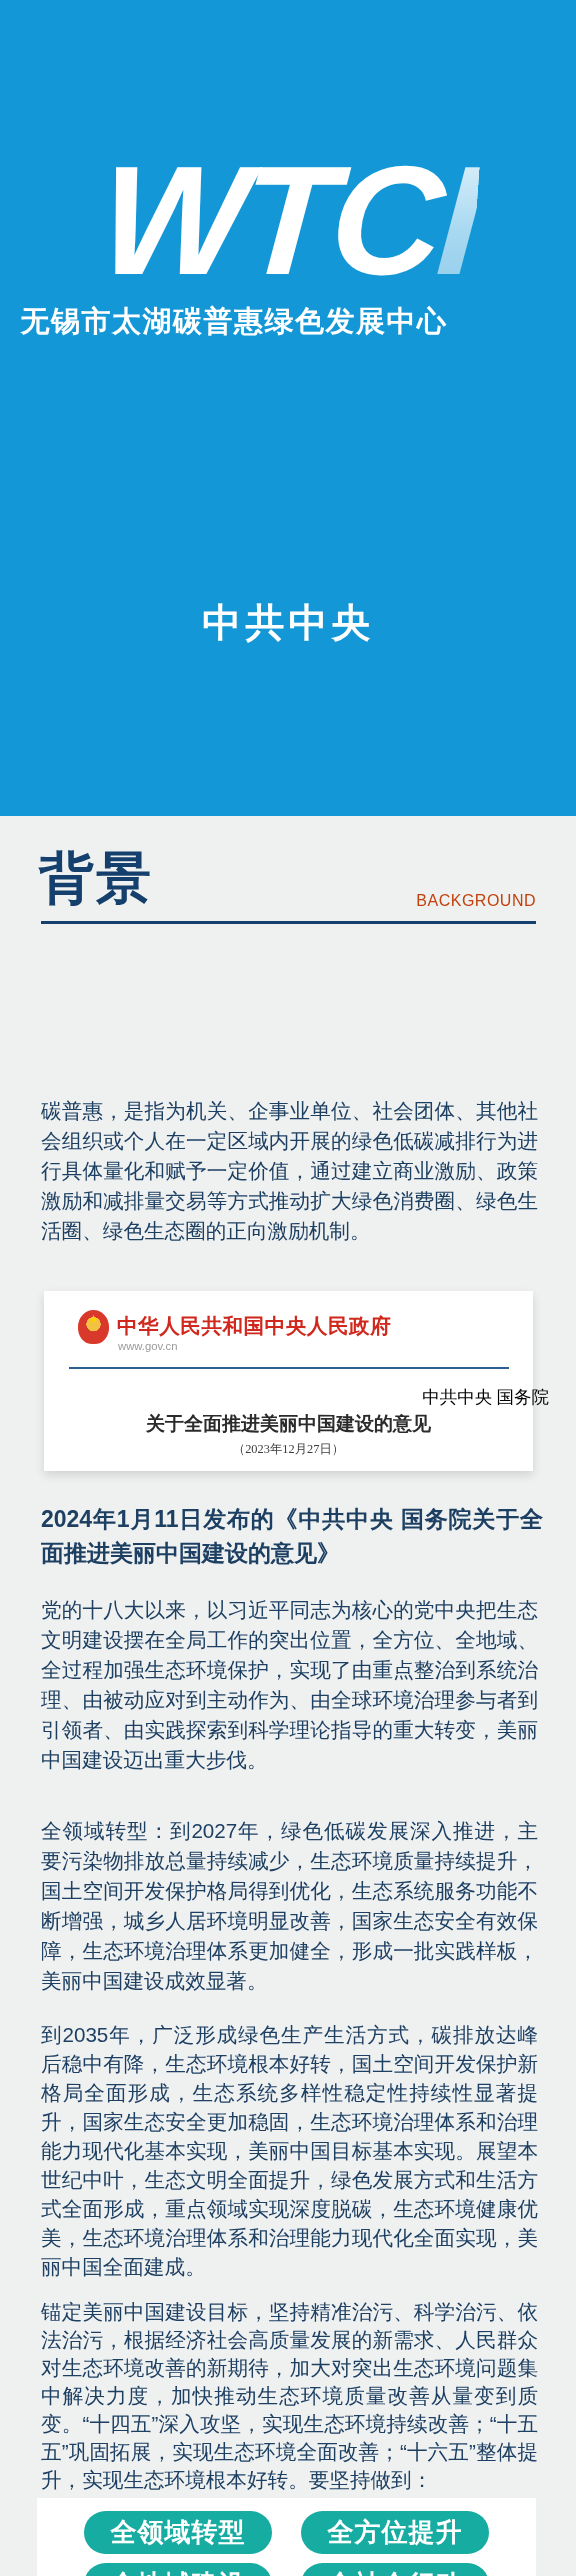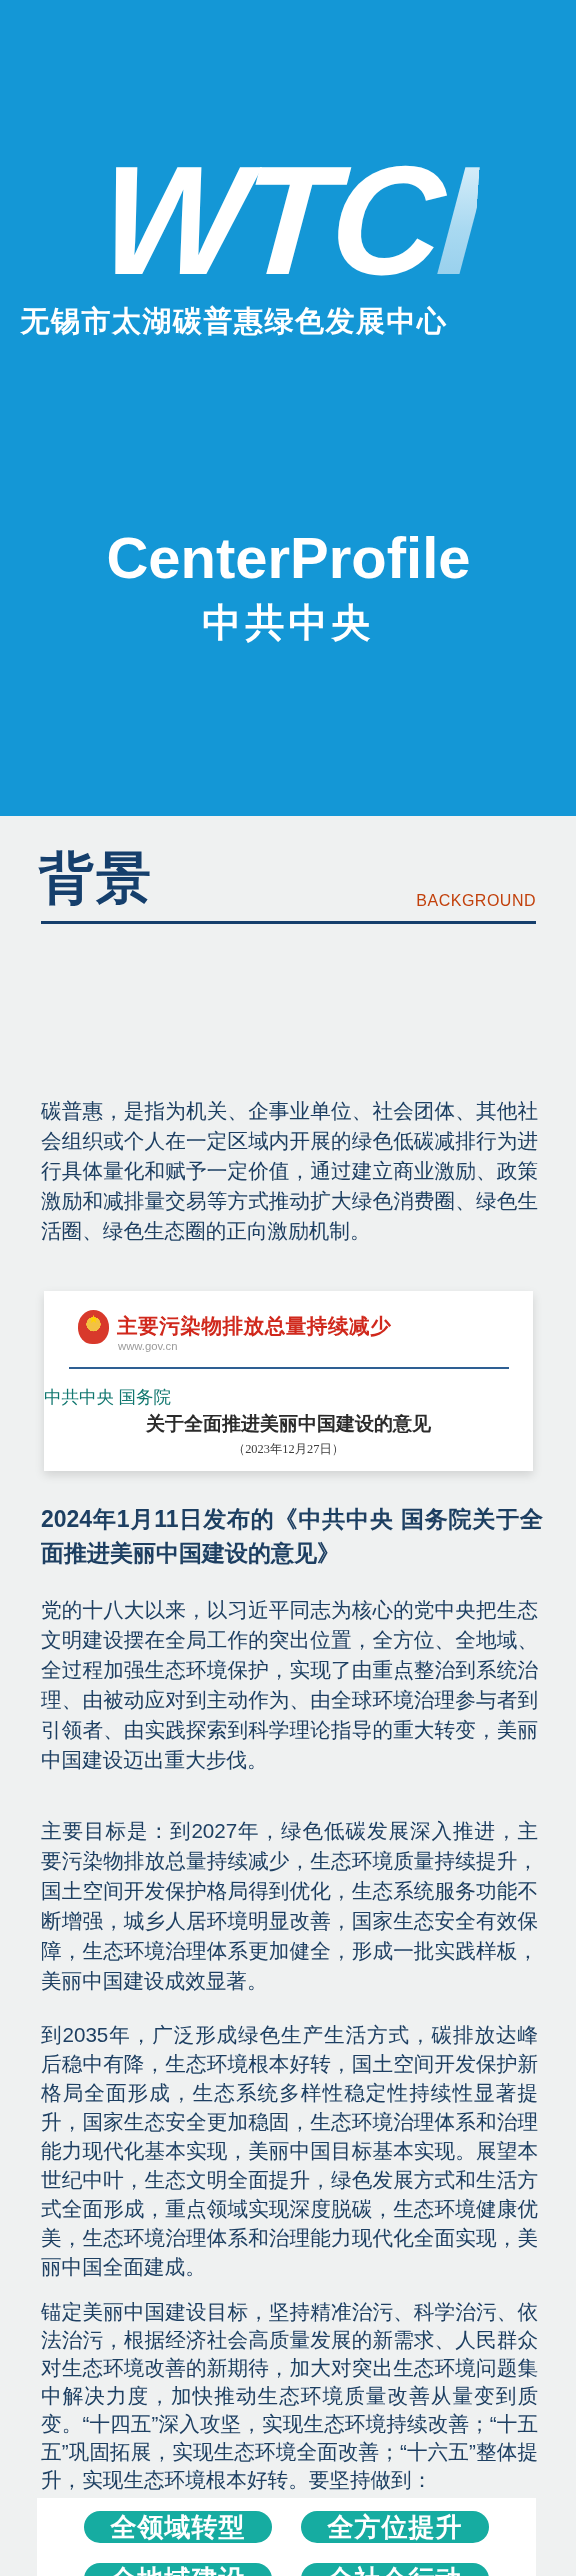--- a/index.html
+++ b/index.html
@@ -75,72 +75,71 @@
   .gov-emblem {
     position:absolute; left:34px; top:18.5px; width:31px; height:34px;
     background:radial-gradient(circle at 50% 42%, #f3c242 0 28%, #d8392b 29% 100%);
     border-radius:50% 50% 46% 46%; display:flex; align-items:flex-start; justify-content:center;
     color:#ffd200; font-size:11.3px;
   }
   .gov-emblem span { margin-top:3.1px; }
   .gov-site-name { position:absolute; left:73px; top:20.6px; font-size:20.6px; font-weight:bold; color:#d0281c; letter-spacing:0.5px; }
   .gov-site-url { position:absolute; left:74px; top:49px; font-size:11.3px; color:#9a9a9a; }
   .gov-rule { position:absolute; left:25px; top:76px; width:440px; height:1.5px; background:#2e5f93; }
-  .gov-doc-org { position:absolute; left:0; top:94px; width:100%; text-align:left; font-size:17.5px; color:#0f766e; font-family:"Liberation Serif",serif; }
+  .gov-doc-org { position:absolute; left:16px; top:94px; width:100%; text-align:right; font-size:17.5px; color:#000000; font-family:"Liberation Serif",serif; }
   .gov-doc-title { position:absolute; left:0; top:120px; width:100%; text-align:center; font-size:19px; font-weight:bold; color:#2b2b2b; font-family:"Liberation Serif",serif; }
   .gov-doc-date { position:absolute; left:0; top:150px; width:100%; text-align:center; font-size:12.4px; color:#3c3c3c; font-family:"Liberation Serif",serif; }
   
   .pills-card {
     position:absolute; left:37px; top:2498px; width:499px; height:157px; background:#ffffff;
   }
   .pill {
-    position:absolute; width:188px; height:32px; border-radius:21.6px; background:#16aca1;
+    position:absolute; width:188px; height:43px; border-radius:21.6px; background:#16aca1;
     color:#fff; font-size:26px; font-weight:bold; letter-spacing:1px;
     display:flex; align-items:center; justify-content:center;
   }
   #pill-0 { left:47px; top:13.4px; }
   #pill-1 { left:264px; top:13.4px; }
   #pill-2 { left:47px; top:65px; }
   #pill-3 { left:264px; top:65px; }
 </style>
 </head>
 <body>
 
 <div id="page">
 
   <div class="hero">
     <div class="logo-wrap">
       <span>WTC</span><span class="logo-accent">I</span>
     </div>
     <div class="org-name">无锡市太湖碳普惠绿色发展中心</div>
-    <div class="hero-title-en">CenterProfile</div>
     <div class="hero-title-zh">中共中央</div>
   </div>
 
   <div class="sec-title-zh">背景</div>
   <div class="sec-title-en">BACKGROUND</div>
   <div class="sec-rule"></div>
 
   <div class="body-par" id="par-define">碳普惠，是指为机关、企事业单位、社会团体、其他社会组织或个人在一定区域内开展的绿色低碳减排行为进行具体量化和赋予一定价值，通过建立商业激励、政策激励和减排量交易等方式推动扩大绿色消费圈、绿色生活圈、绿色生态圈的正向激励机制。</div>
 
   <div class="gov-card">
     <div class="gov-emblem">
         <span>★</span>
       </div>
-    <div class="gov-site-name">主要污染物排放总量持续减少</div>
+    <div class="gov-site-name">中华人民共和国中央人民政府</div>
     <div class="gov-site-url">www.gov.cn</div>
     <div class="gov-rule"></div>
     <div class="gov-doc-org">中共中央 国务院</div>
     <div class="gov-doc-title">关于全面推进美丽中国建设的意见</div>
     <div class="gov-doc-date">（2023年12月27日）</div>
   </div>
 
   <div class="headline-2024">2024年1月11日发布的《中共中央 国务院关于全面推进美丽中国建设的意见》</div>
   <div class="body-par" id="par-history">党的十八大以来，以习近平同志为核心的党中央把生态文明建设摆在全局工作的突出位置，全方位、全地域、全过程加强生态环境保护，实现了由重点整治到系统治理、由被动应对到主动作为、由全球环境治理参与者到引领者、由实践探索到科学理论指导的重大转变，美丽中国建设迈出重大步伐。</div>
-  <div class="body-par" id="par-2027">主要目标是：到2027年，绿色低碳发展深入推进，主要污染物排放总量持续减少，生态环境质量持续提升，国土空间开发保护格局得到优化，生态系统服务功能不断增强，城乡人居环境明显改善，国家生态安全有效保障，生态环境治理体系更加健全，形成一批实践样板，美丽中国建设成效显著。</div>
+  <div class="body-par" id="par-2027">全领域转型：到2027年，绿色低碳发展深入推进，主要污染物排放总量持续减少，生态环境质量持续提升，国土空间开发保护格局得到优化，生态系统服务功能不断增强，城乡人居环境明显改善，国家生态安全有效保障，生态环境治理体系更加健全，形成一批实践样板，美丽中国建设成效显著。</div>
   <div class="body-par" id="par-2035">到2035年，广泛形成绿色生产生活方式，碳排放达峰后稳中有降，生态环境根本好转，国土空间开发保护新格局全面形成，生态系统多样性稳定性持续性显著提升，国家生态安全更加稳固，生态环境治理体系和治理能力现代化基本实现，美丽中国目标基本实现。展望本世纪中叶，生态文明全面提升，绿色发展方式和生活方式全面形成，重点领域实现深度脱碳，生态环境健康优美，生态环境治理体系和治理能力现代化全面实现，美丽中国全面建成。</div>
   <div class="body-par" id="par-anchor">锚定美丽中国建设目标，坚持精准治污、科学治污、依法治污，根据经济社会高质量发展的新需求、人民群众对生态环境改善的新期待，加大对突出生态环境问题集中解决力度，加快推动生态环境质量改善从量变到质变。“十四五”深入攻坚，实现生态环境持续改善；“十五五”巩固拓展，实现生态环境全面改善；“十六五”整体提升，实现生态环境根本好转。要坚持做到：</div>
 
   <div class="pills-card">
     <div class="pill" id="pill-0">全领域转型</div>
     <div class="pill" id="pill-1">全方位提升</div>
     <div class="pill" id="pill-2">全地域建设</div>
     <div class="pill" id="pill-3">全社会行动</div>
   </div>
 

